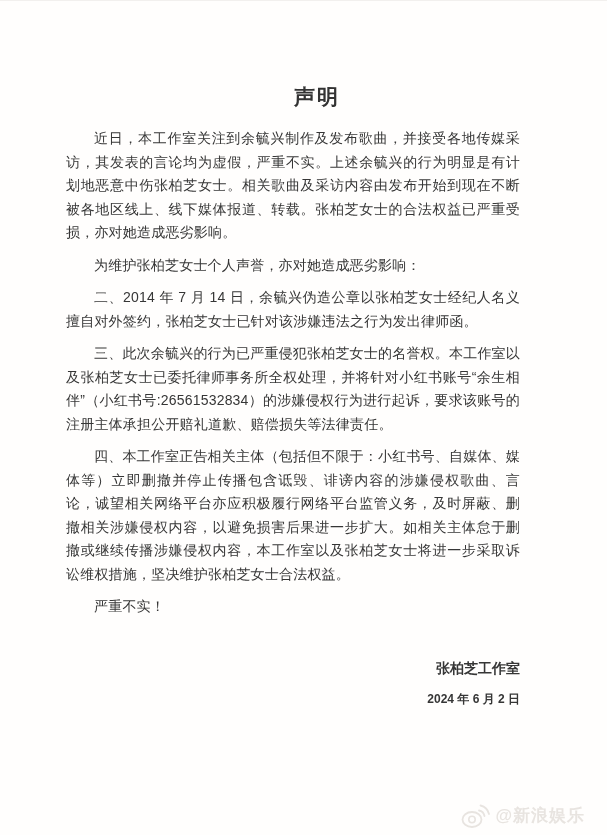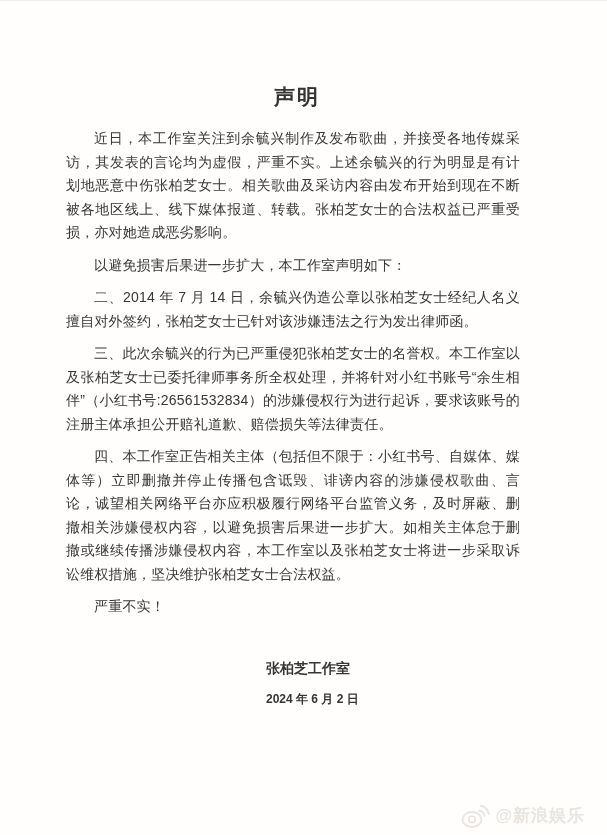--- a/index.html
+++ b/index.html
@@ -15,21 +15,21 @@
     background: #fffefd;
     padding: 84px 87px 0 66px;
     overflow: hidden;
     font-family: "Liberation Sans", sans-serif;
     color: #363636;
     border-top: 1px solid #f2f0ee;
   }
   .title {
     margin: 0 0 18px 0;
     position: relative;
-    left: 4px;
+    left: 24px;
     text-align: center;
     font-size: 21px;
     line-height: 24px;
     font-weight: 700;
     letter-spacing: 2px;
     color: #333333;
   }
   .para {
     margin: 0 0 9px 0;
     font-size: 14px;
@@ -37,21 +37,21 @@
     font-weight: 400;
     text-align: justify;
     text-indent: 2em;
     letter-spacing: 0.2px;
     color: #363636;
   }
   .sig-block {
     margin-top: 38px;
     margin-left: 200px;
     width: 254px;
-    text-align: left;
+    text-align: right;
   }
   .sig-line {
     font-size: 14px;
     line-height: 23.5px;
     font-weight: 700;
     color: #363636;
   }
   .date-line {
     margin-top: 8px;
     font-size: 12px;
@@ -78,21 +78,21 @@
 </style>
 </head>
 <body>
 
 <div class="page">
 
   <h1 class="title">声明</h1>
 
   <p class="para">近日，本工作室关注到余毓兴制作及发布歌曲，并接受各地传媒采访，其发表的言论均为虚假，严重不实。上述余毓兴的行为明显是有计划地恶意中伤张柏芝女士。相关歌曲及采访内容由发布开始到现在不断被各地区线上、线下媒体报道、转载。张柏芝女士的合法权益已严重受损，亦对她造成恶劣影响。</p>
 
-  <p class="para">以避免损害后果进一步扩大，本工作室声明如下：</p>
+  <p class="para">为维护张柏芝女士个人声誉，亦对她造成恶劣影响：</p>
 
 
   <p class="para">二、2014 年 7 月 14 日，余毓兴伪造公章以张柏芝女士经纪人名义擅自对外签约，张柏芝女士已针对该涉嫌违法之行为发出律师函。</p>
 
   <p class="para">三、此次余毓兴的行为已严重侵犯张柏芝女士的名誉权。本工作室以及张柏芝女士已委托律师事务所全权处理，并将针对小红书账号“余生相伴”（小红书号:26561532834）的涉嫌侵权行为进行起诉，要求该账号的注册主体承担公开赔礼道歉、赔偿损失等法律责任。</p>
 
   <p class="para">四、本工作室正告相关主体（包括但不限于：小红书号、自媒体、媒体等）立即删撤并停止传播包含诋毁、诽谤内容的涉嫌侵权歌曲、言论，诚望相关网络平台亦应积极履行网络平台监管义务，及时屏蔽、删撤相关涉嫌侵权内容，以避免损害后果进一步扩大。如相关主体怠于删撤或继续传播涉嫌侵权内容，本工作室以及张柏芝女士将进一步采取诉讼维权措施，坚决维护张柏芝女士合法权益。</p>
 
   <p class="para">严重不实！</p>
 

